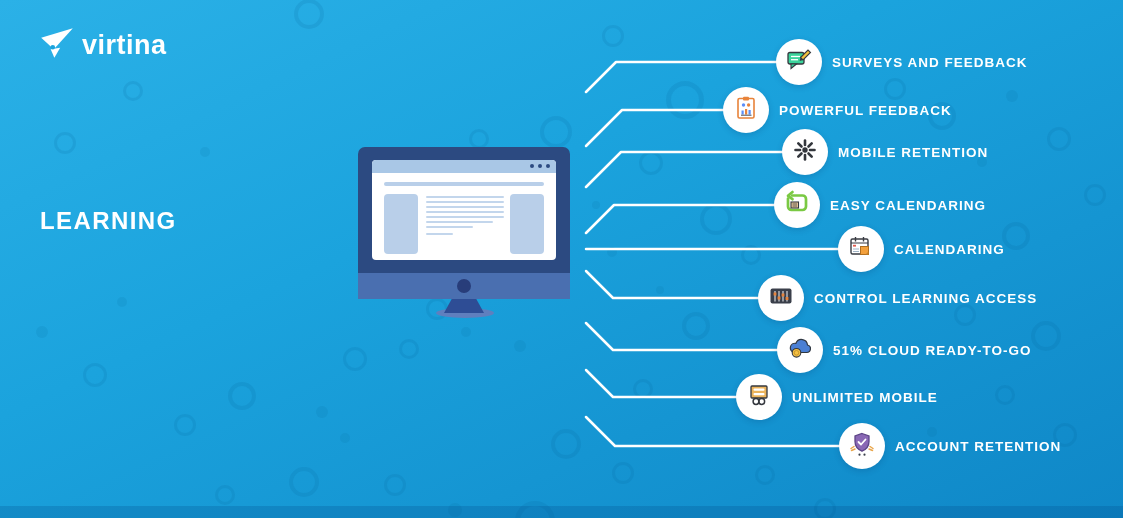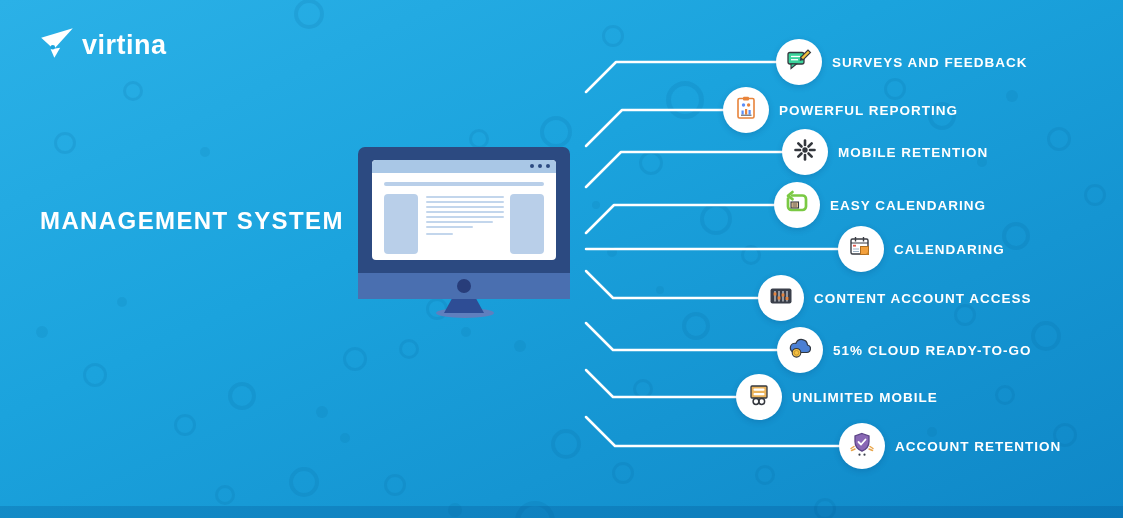--- a/index.html
+++ b/index.html
@@ -126,21 +126,21 @@
       <svg width="38" height="38" viewBox="0 0 36 36">
         <path d="M3 13 L33 4 L15 24 Z" fill="#fff"></path>
         <path d="M12 24 L15.5 32 L21 22.5 Z" fill="#fff"></path>
         <circle cx="14" cy="22" r="2.2" fill="#1ba3dd"></circle>
       </svg>
     </span>
     <span class="brand-text">virtina</span>
   </div>
 
   <div class="title">
-    <div>MANAGEMENT SYSTEM</div>
+    <div>LEARNING</div>
   </div>
 
   <div class="monitor">
     <div class="m-base"></div>
     <div class="m-stand"></div>
     <div class="m-frame"></div>
     <div class="m-chin"></div>
     <div class="m-cam"></div>
     <div class="m-browser">
       <div class="m-bar">
@@ -186,21 +186,21 @@
               <rect x="6" y="4.5" width="16" height="19.5" rx="1.5" fill="#fff" stroke="#e8833a" stroke-width="1.6"></rect>
    <rect x="11" y="2.8" width="6" height="3.6" rx="1" fill="#e8833a"></rect>
    <circle cx="11.5" cy="11" r="1.7" fill="#5b8ff9"></circle>
               <circle cx="16.6" cy="11" r="1.7" fill="#e8833a"></circle>
    <rect x="9.5" y="16.5" width="2.2" height="4" fill="#5b8ff9"></rect>
    <rect x="13" y="15" width="2.2" height="5.5" fill="#e8833a"></rect>
    <rect x="16.5" y="16" width="2.2" height="4.5" fill="#5b8ff9"></rect>
    <line x1="9" y1="21.2" x2="19.5" y2="21.2" stroke="#35383f" stroke-width="0.9"></line>
             </svg></span>
         </span>
-        <span class="f-label">POWERFUL REPORTING</span>
+        <span class="f-label">POWERFUL FEEDBACK</span>
       </div>
       <div class="feature" style="left: 782px; top: 129px;">
         <span class="f-circle">
           <span><svg width="28" height="28" viewBox="0 0 28 28">
               <g stroke="#33363c" stroke-width="2.6" stroke-linecap="round">
    <line x1="19" y1="14" x2="23.5" y2="14"></line>
                 <line x1="17.5" y1="17.5" x2="20.7" y2="20.7"></line>
    <line x1="14" y1="19" x2="14" y2="23.5"></line>
                 <line x1="10.5" y1="17.5" x2="7.3" y2="20.7"></line>
    <line x1="9" y1="14" x2="4.5" y2="14"></line>
@@ -252,21 +252,21 @@
                 <line x1="20" y1="9" x2="20" y2="19.5"></line>
               </g>
    <g fill="#e8833a">
                 <rect x="6.6" y="10.5" width="2.8" height="3"></rect>
                 <rect x="10.6" y="14.5" width="2.8" height="3"></rect>
      <rect x="14.6" y="11.5" width="2.8" height="3"></rect>
                 <rect x="18.6" y="15" width="2.8" height="3"></rect>
               </g>
             </svg></span>
         </span>
-        <span class="f-label">CONTENT ACCOUNT ACCESS</span>
+        <span class="f-label">CONTROL LEARNING ACCESS</span>
       </div>
       <div class="feature" style="left: 777px; top: 327px;">
         <span class="f-circle">
           <span><svg width="28" height="28" viewBox="0 0 28 28">
               <path d="M8 18.5 h12.5 a3.8 3.8 0 0 0 1-7.5 a6 6 0 0 0 -11.6 -1.6 A4.3 4.3 0 0 0 8 18.5 Z" fill="#4a7fd4" stroke="#2f3640" stroke-width="1.2"></path>
    <circle cx="10.5" cy="18.8" r="4.3" fill="#f5c242" stroke="#35383f" stroke-width="1.1"></circle>
    <circle cx="10.5" cy="18.8" r="2.3" fill="none" stroke="#c9952b" stroke-width="1"></circle>
             </svg></span>
         </span>
         <span class="f-label">51% CLOUD READY-TO-GO</span>

